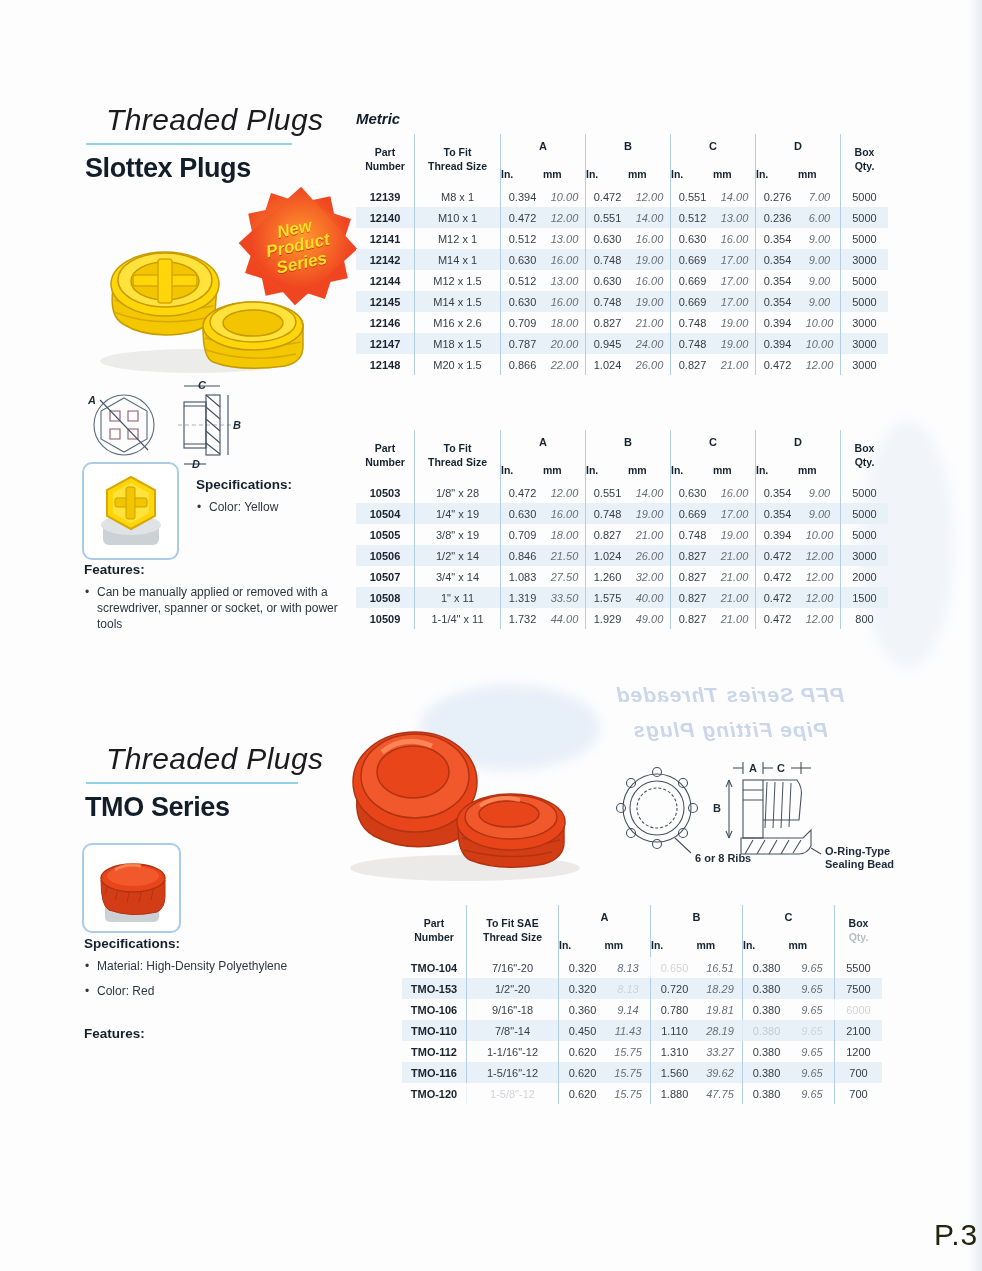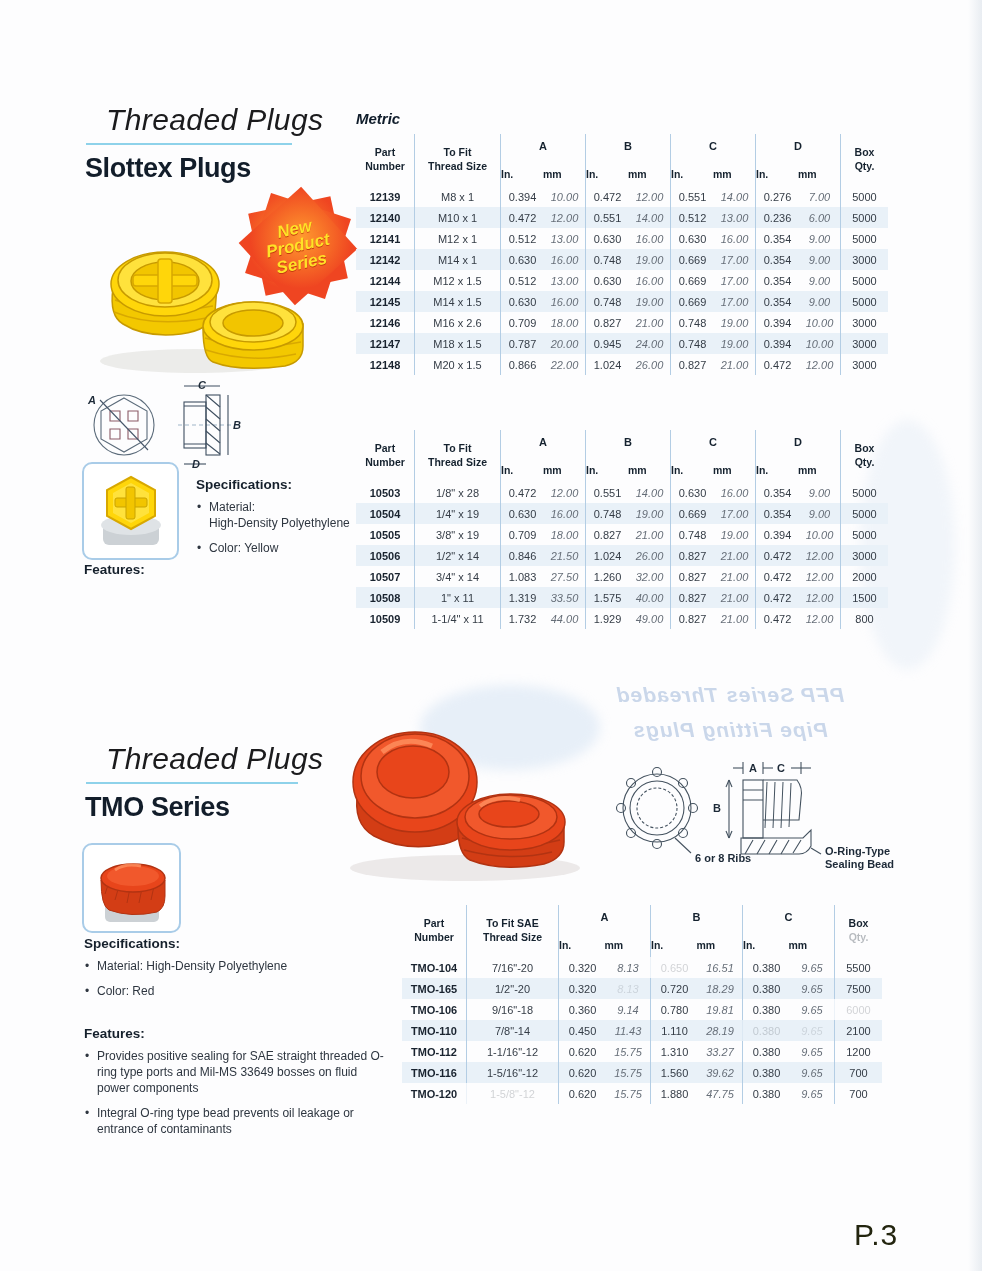--- a/index.html
+++ b/index.html
@@ -147,29 +147,28 @@
       <g fill="#f2c500" stroke="#caa300">
         <rect x="26" y="29" width="32" height="9" rx="2"></rect>
         <rect x="37" y="18" width="9" height="32" rx="2"></rect>
       </g>
     </svg>
   </div>
 
   <div class="abs" style="left:196px;top:477px;width:165px;">
     <div class="h-spec">Specifications:</div>
     <ul class="blist">
-        <li>Material:
-High-Density Polyethylene</li>
         <li>Color: Yellow</li>
       </ul>
   </div>
 
   <div class="abs" style="left:84px;top:562px;width:272px;">
     <div class="h-spec">Features:</div>
     <ul class="blist">
+        <li>Can be manually applied or removed with a screwdriver, spanner or socket, or with power tools</li>
       </ul>
   </div>
 
   <div class="abs" style="left:356px;top:110px;">
     <div class="tbl-title">Metric</div>
     <div class="tbl tbl-metric">
         <div class="thead">
           <div class="hcell h-part">Part
 Number</div>
           <div class="hcell h-fit">To Fit
@@ -545,24 +544,20 @@
   <div class="abs" style="left:84px;top:936px;width:300px;">
     <div class="h-spec">Specifications:</div>
     <ul class="blist">
         <li>Material: High-Density Polyethylene</li>
         <li>Color: Red</li>
       </ul>
   </div>
 
   <div class="abs" style="left:84px;top:1026px;width:300px;">
     <div class="h-spec">Features:</div>
-    <ul class="blist">
-        <li>Provides positive sealing for SAE straight threaded O-ring type ports and Mil-MS 33649 bosses on fluid power components</li>
-        <li>Integral O-ring type bead prevents oil leakage or entrance of contaminants</li>
-      </ul>
   </div>
 
   <div class="abs" style="left:402px;top:905px;">
     <div class="tbl tbl-tmo">
         <div class="thead">
           <div class="hcell h-part">Part
 Number</div>
           <div class="hcell h-fit">To Fit SAE
 Thread Size</div>
           <div class="hgroup">
@@ -594,21 +589,21 @@
             <div class="cell c-fit">7/16"-20</div>
             <div class="cell c-a_in">0.320</div>
             <div class="cell c-a_mm mm">8.13</div>
             <div class="cell c-b_in faded">0.650</div>
             <div class="cell c-b_mm mm">16.51</div>
             <div class="cell c-c_in">0.380</div>
             <div class="cell c-c_mm mm">9.65</div>
             <div class="cell c-box">5500</div>
           </div>
           <div class="trow">
-            <div class="cell c-part">TMO-165</div>
+            <div class="cell c-part">TMO-153</div>
             <div class="cell c-fit">1/2"-20</div>
             <div class="cell c-a_in">0.320</div>
             <div class="cell c-a_mm mm faded">8.13</div>
             <div class="cell c-b_in">0.720</div>
             <div class="cell c-b_mm mm">18.29</div>
             <div class="cell c-c_in">0.380</div>
             <div class="cell c-c_mm mm">9.65</div>
             <div class="cell c-box">7500</div>
           </div>
           <div class="trow">
@@ -663,15 +658,15 @@
             <div class="cell c-b_in">1.880</div>
             <div class="cell c-b_mm mm">47.75</div>
             <div class="cell c-c_in">0.380</div>
             <div class="cell c-c_mm mm">9.65</div>
             <div class="cell c-box">700</div>
           </div>
         </div>
       </div>
   </div>
 
-  <div class="abs pageno" style="left:854px;top:1218px;">P.3</div>
+  <div class="abs pageno" style="left:934px;top:1218px;">P.3</div>
 
 </div>
 
 </body></html>

